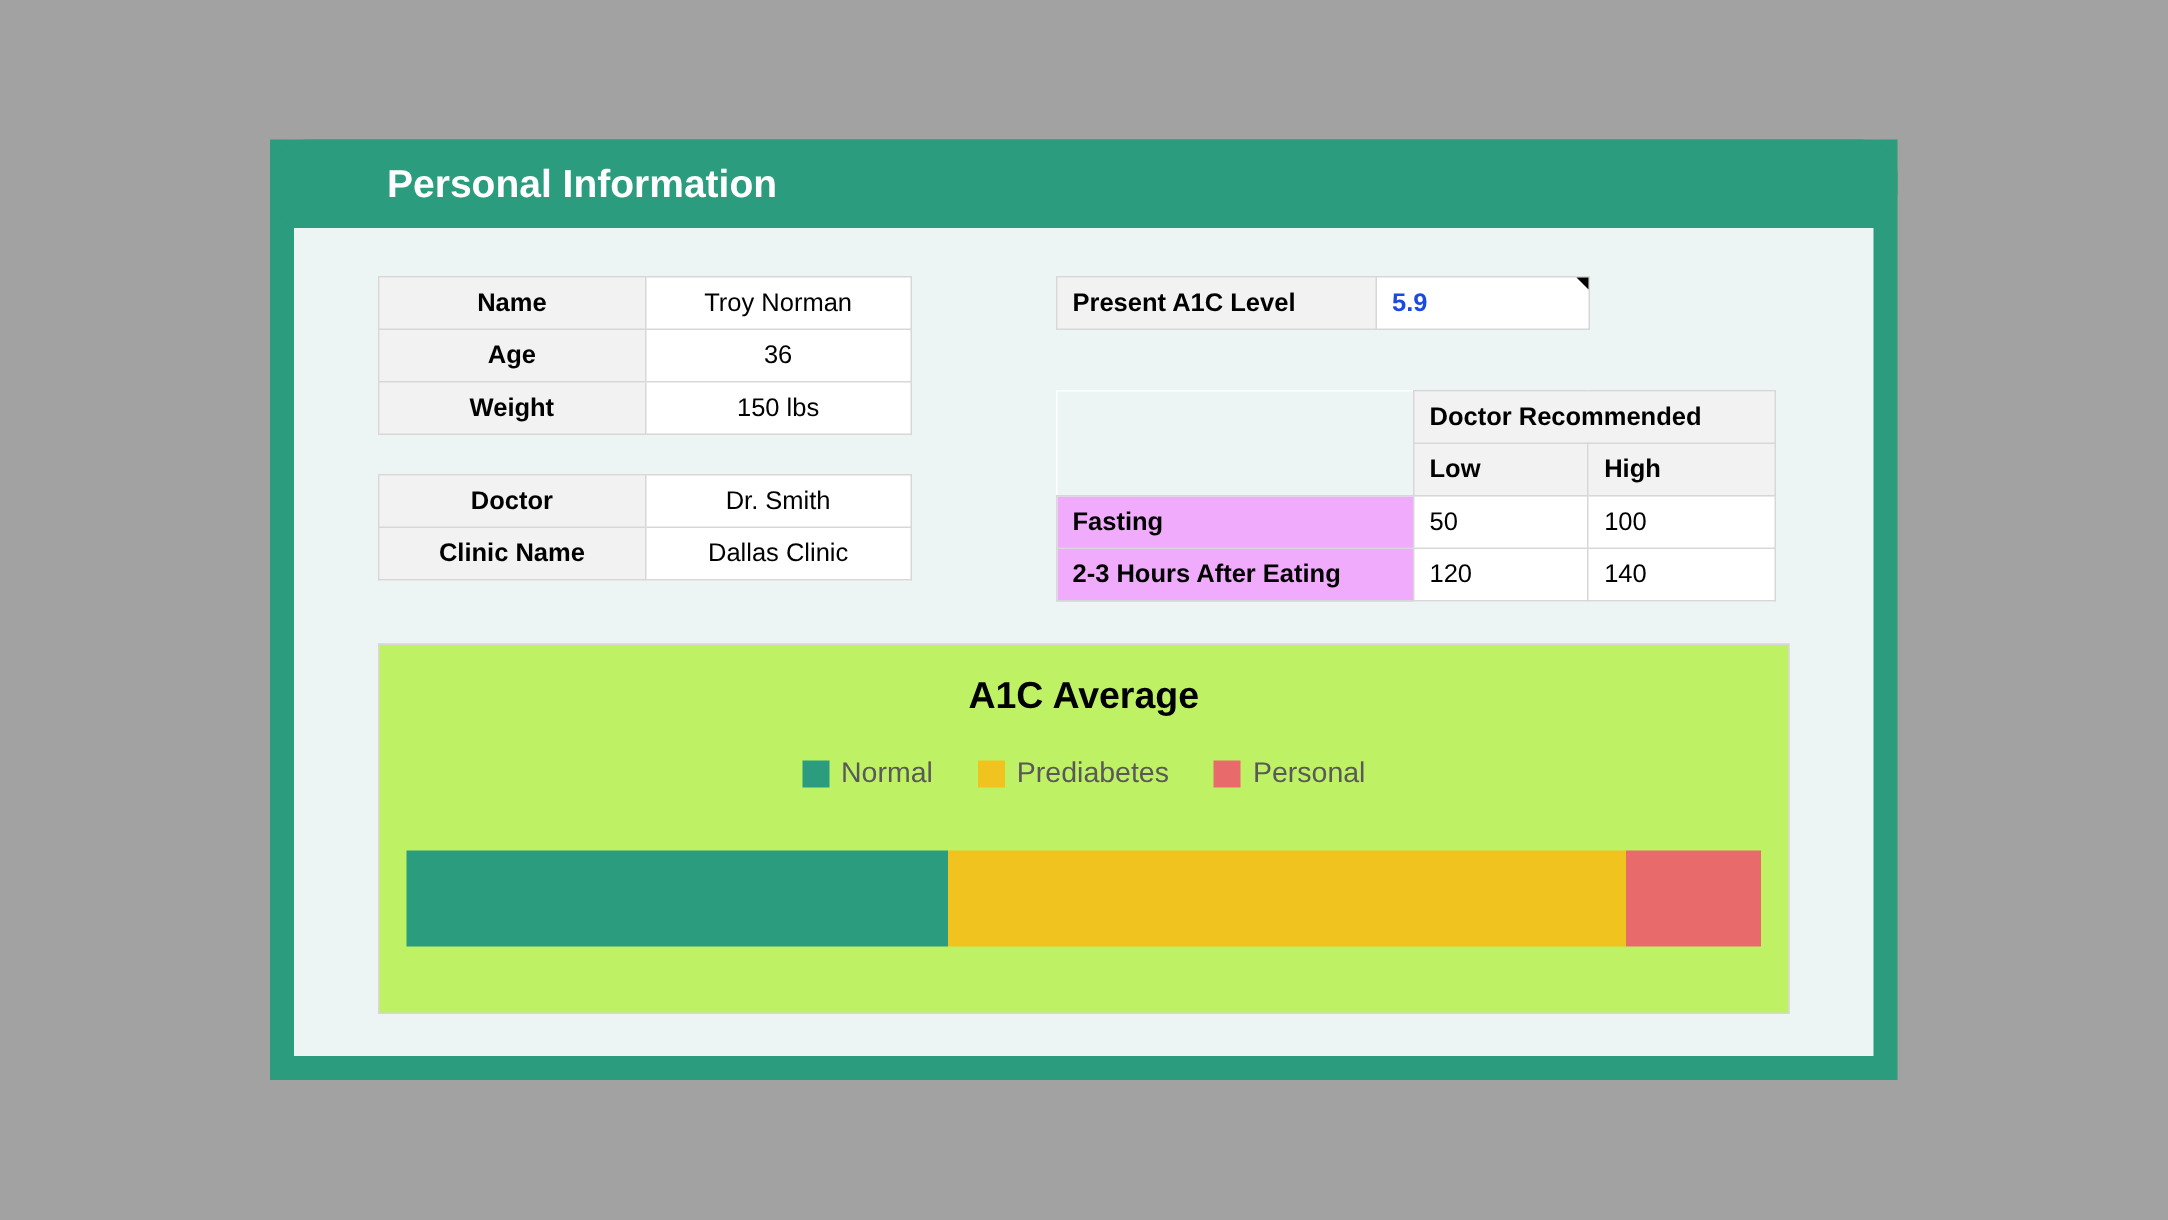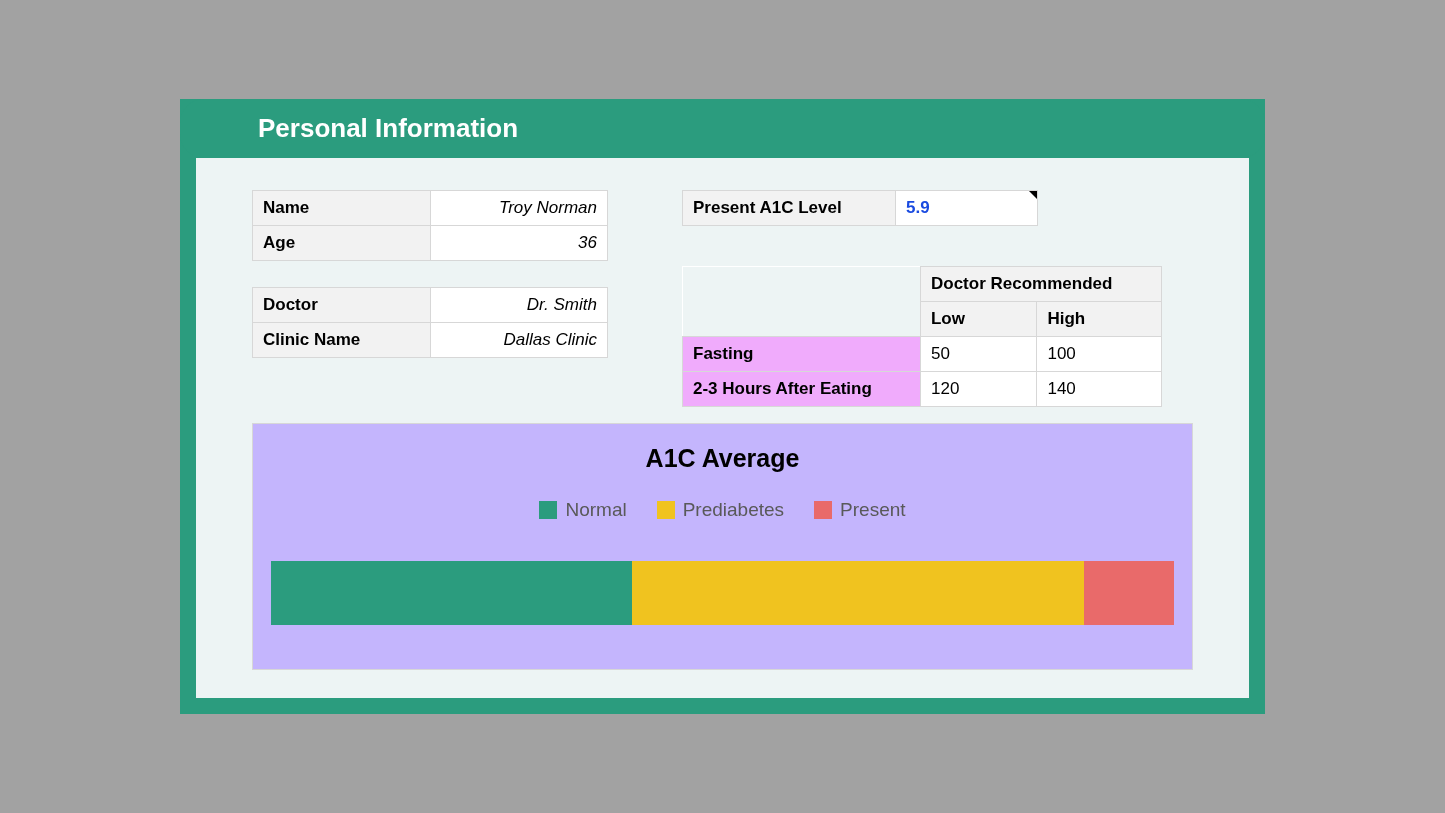--- a/index.html
+++ b/index.html
@@ -31,44 +31,43 @@
     background: #edf4f4;
     margin: 0 16px 16px 16px;
     padding: 32px 56px 28px 56px;
   }
   .top-row {
     display: flex;
     gap: 74px;
     margin-bottom: 16px;
   }
   .left-col { width: 356px; }
-  .right-col { width: 480px; }
+  .right-col { width: 480px; margin-left: 22px; }
 
   table.info {
     border-collapse: collapse;
     width: 100%;
     background: #fff;
     margin-bottom: 26px;
   }
   table.info td, table.info th {
     border: 1px solid #d7d7d7;
     padding: 7px 10px;
     font-size: 17px;
   }
   table.info td.lbl {
     background: #f2f2f2;
     font-weight: bold;
-    text-align: left;
+    text-align: center;
     width: 50%;
     margin-left: 20px;
   }
   table.info td.val {
-    text-align: right;
+    text-align: center;
     width: 50%;
-    font-style: italic;
   }
 
   table.a1c {
     border-collapse: collapse;
     width: 356px;
     background: #fff;
     margin-bottom: 40px;
   }
   table.a1c td {
     border: 1px solid #d7d7d7;
@@ -113,21 +112,21 @@
     text-align: left;
     font-weight: bold;
     background: #f0abfc;
   }
   table.rec td.blank {
     border: none;
     background: #edf4f4;
   }
 
   .chart-panel {
-    background: #c4b5fd;
+    background: #bef264;
     border: 1px solid #d7d7d7;
     padding: 20px 18px 44px 18px;
     text-align: center;
   }
   .chart-title {
     font-size: 25px;
     font-weight: bold;
     margin-bottom: 26px;
   }
   .legend {
@@ -162,20 +161,24 @@
       <div class="left-col">
         <table class="info">
           <tbody>
               <tr>
             <td class="lbl">Name</td>
             <td class="val">Troy Norman</td>
           </tr>
           <tr>
             <td class="lbl">Age</td>
             <td class="val">36</td>
+          </tr>
+          <tr>
+            <td class="lbl">Weight</td>
+            <td class="val">150 lbs</td>
           </tr>
         </tbody>
           </table>
 
         <table class="info">
           <tbody>
               <tr>
             <td class="lbl">Doctor</td>
             <td class="val">Dr. Smith</td>
           </tr>
@@ -232,21 +235,21 @@
         <div class="legend-item">
           <span class="legend-swatch" style="background:#2b9c7e"></span>
           <span>Normal</span>
         </div>
         <div class="legend-item">
           <span class="legend-swatch" style="background:#f0c31f"></span>
           <span>Prediabetes</span>
         </div>
         <div class="legend-item">
           <span class="legend-swatch" style="background:#e96a6a"></span>
-          <span>Present</span>
+          <span>Personal</span>
         </div>
       </div>
       <div class="bar-wrap">
         <div class="bar-seg" style="width:40%;background:#2b9c7e"></div>
         <div class="bar-seg" style="width:50%;background:#f0c31f"></div>
         <div class="bar-seg" style="width:10%;background:#e96a6a"></div>
       </div>
     </div>
 
   </div>

